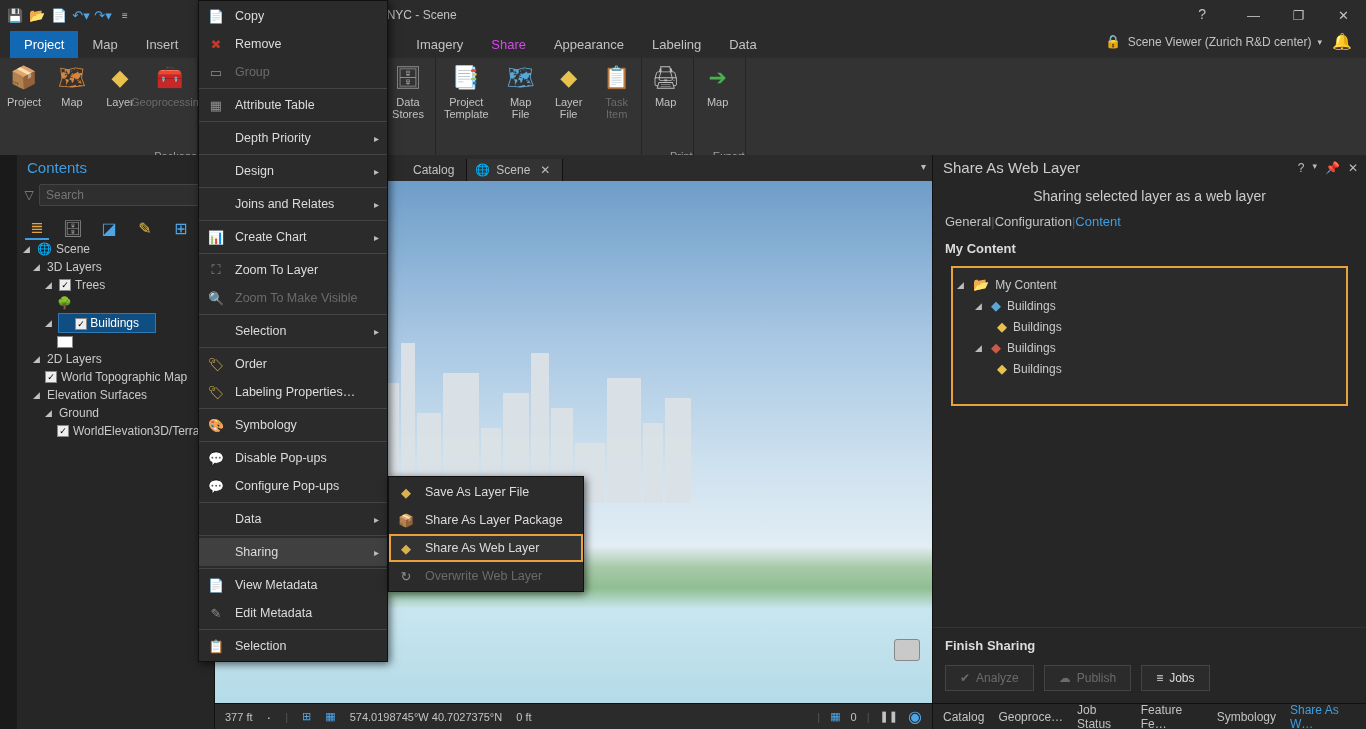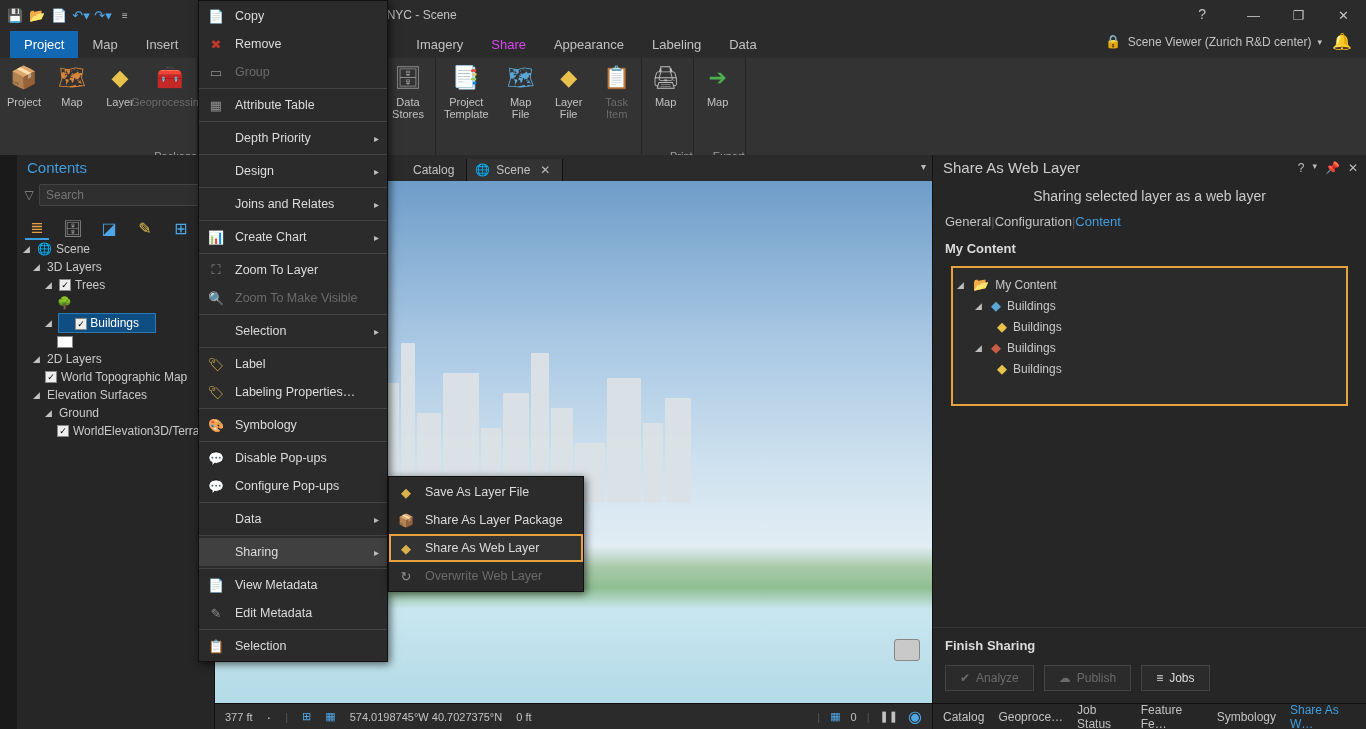--- a/index.html
+++ b/index.html
@@ -471,21 +471,21 @@
     </div>
   <div class="ctx-sep"></div>
   <div class="ctx-item">
       <span class="ctx-icon" style="visibility:hidden;">·</span>
       <span>Selection</span>
       <span class="ctx-arrow">▸</span>
     </div>
   <div class="ctx-sep"></div>
   <div class="ctx-item">
       <span class="ctx-icon">🏷</span>
-      <span>Label</span>
+      <span>Order</span>
     </div>
   <div class="ctx-item">
       <span class="ctx-icon">🏷</span>
       <span>Labeling Properties…</span>
     </div>
   <div class="ctx-sep"></div>
   <div class="ctx-item">
       <span class="ctx-icon">🎨</span>
       <span>Symbology</span>
     </div>

